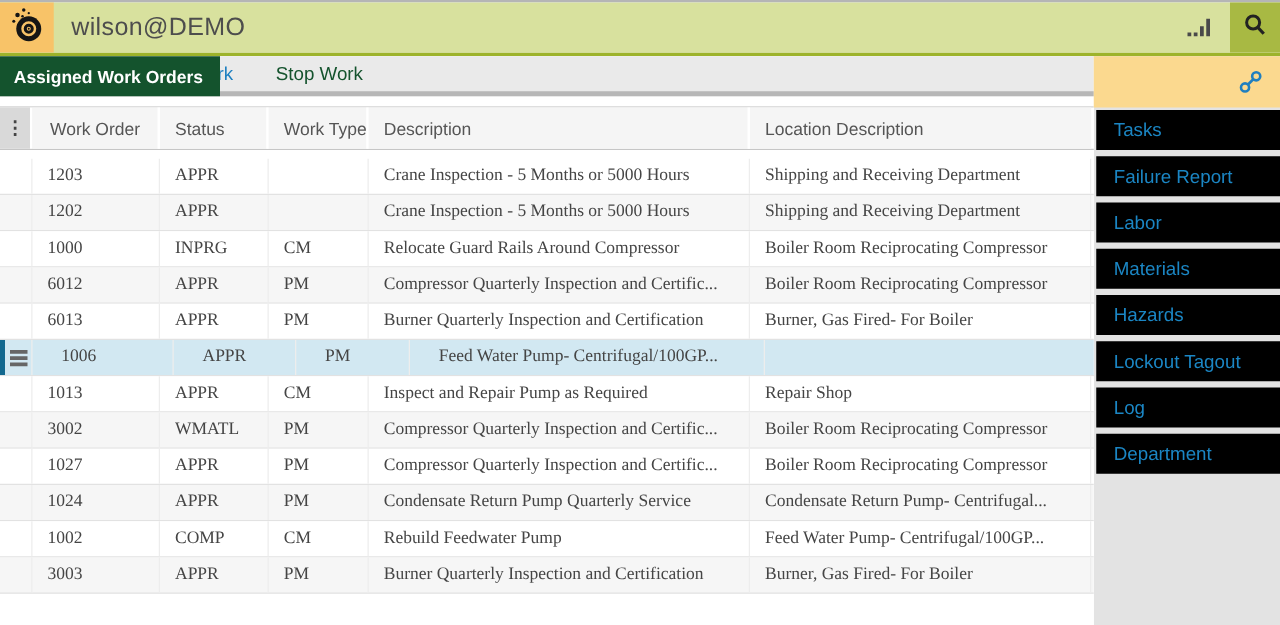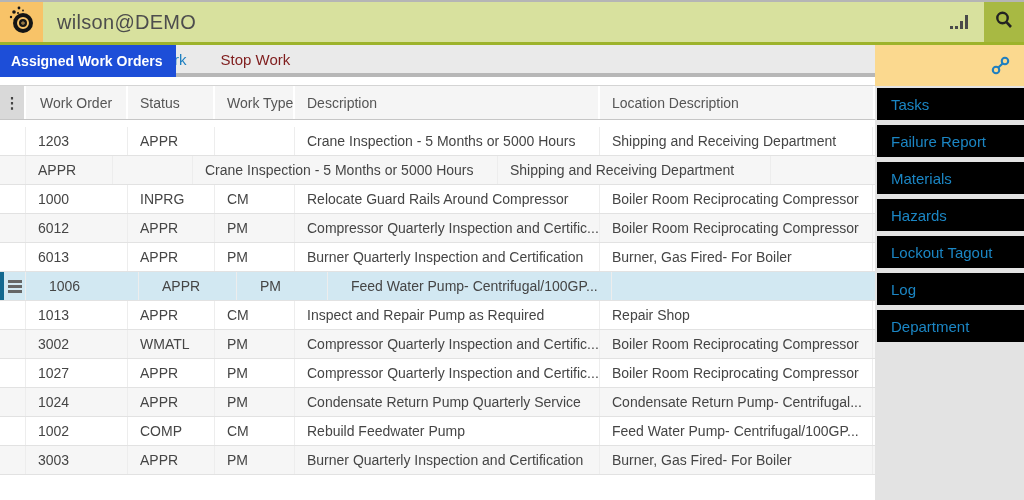--- a/index.html
+++ b/index.html
@@ -18,43 +18,43 @@
   .search-btn { position:absolute; right:0; top:0; width:40px; height:40px; background:#a8b943; display:flex; align-items:center; justify-content:center; cursor:pointer; }
   .olive-line { height:3px; background:#9db32b; }
 
   
   .main { display:flex; height:455px; }
   .left { width:875px; position:relative; background:#fff; }
   .right { width:149px; background:#e3e3e3; }
 
   
   .tabbar { height:32px; background:#eaeaea; border-bottom:4px solid #b7b7b7; display:flex; align-items:center; position:relative; }
-  .tab { position:absolute; left:0; top:0; height:32px; width:176px; background:#1d4ed8; color:#fff; font-weight:bold; font-size:14px; display:flex; align-items:center; padding-left:11px; z-index:2; cursor:pointer; }
+  .tab { position:absolute; left:0; top:0; height:32px; width:176px; background:#14532d; color:#fff; font-weight:bold; font-size:14px; display:flex; align-items:center; padding-left:11px; z-index:2; cursor:pointer; }
   .tb-btn { font-size:15px; color:#1d7fc0; margin-left:34px; cursor:pointer; display:flex; align-items:center; gap:6px; }
   .tb-btn:first-of-type { margin-left:194px; }
-  .tb-btn.disabled { color:#7f1d1d; cursor:default; }
+  .tb-btn.disabled { color:#14532d; cursor:default; }
 
   .table-gap { height:8px; background:#fff; }
 
   
   .thead { display:flex; height:35px; border-top:1px solid #d4d4d4; border-bottom:1px solid #c6c6c6; background:#fff; }
   .th { background:#f5f5f5; color:#555; font-size:14px; display:flex; align-items:center; padding-left:12px; border-right:2px solid #fff; white-space:nowrap; overflow:hidden; }
   .gutter { width:26px; flex:none; }
   .th-gutter { background:#d9d9d9; display:flex; align-items:center; justify-content:center; border-right:2px solid #fff; cursor:pointer; }
   .vdots { color:#444; font-size:15px; font-weight:bold; line-height:1; letter-spacing:0; }
   .col-wo   { width:102px; flex:none; padding-left:14px; }
   .col-st   { width:87px;  flex:none; }
   .col-wt   { width:80px;  flex:none;text-align:center; }
   .col-desc { width:305px; flex:none; }
   .col-loc  { width:273px; flex:none; border-right:none; }
 
   .tbody { padding-top:7px; background:#fff; }
   .t-row { display:flex; height:29px; border-bottom:1px solid #e2e2e2; background:#fff; cursor:pointer; }
   .t-row:nth-child(even) { background:#f6f6f6; }
-  .t-row .cell { font-size:14px; color:#454545; display:flex; align-items:center; padding-left:12px; white-space:nowrap; overflow:hidden; border-right:1px solid #ededed; }
+  .t-row .cell { font-size:14px; color:#454545; display:flex; align-items:center; padding-left:12px; white-space:nowrap; overflow:hidden; border-right:1px solid #ededed;font-family:Liberation Serif, serif; }
   .t-row .gutter { border-right:1px solid #ededed; position:relative; }
   .t-row.selected { background:#d2e8f2;gap:11px; }
   .t-row.selected .gutter { border-left:4px solid #12688f; display:flex; align-items:center; justify-content:center; }
   .burger { display:flex; flex-direction:column; gap:2px; }
   .burger i { display:block; width:14px; height:3px; background:#666; }
 
   
   .tan-panel { height:41px; background:#fbd98f; position:relative; }
   .tan-panel .link-wrap { position:absolute; right:14px; top:11px; cursor:pointer; }
   .side-list { padding-top:2px; }
@@ -136,20 +136,21 @@
         <div class="t-row">
           <div class="gutter"></div>
           <div class="cell col-wo">1203</div>
           <div class="cell col-st">APPR</div>
           <div class="cell col-wt"></div>
           <div class="cell col-desc">Crane Inspection - 5 Months or 5000 Hours</div>
           <div class="cell col-loc">Shipping and Receiving Department</div>
         </div>
         <div class="t-row">
           <div class="gutter"></div>
+          <div class="cell col-wo">1202</div>
           <div class="cell col-st">APPR</div>
           <div class="cell col-wt"></div>
           <div class="cell col-desc">Crane Inspection - 5 Months or 5000 Hours</div>
           <div class="cell col-loc">Shipping and Receiving Department</div>
         </div>
         <div class="t-row">
           <div class="gutter"></div>
           <div class="cell col-wo">1000</div>
           <div class="cell col-st">INPRG</div>
           <div class="cell col-wt">CM</div>
@@ -244,20 +245,21 @@
               <circle cx="5.3" cy="14.7" r="3.4"></circle>
               <circle cx="14.7" cy="5.3" r="3.4"></circle>
               <path d="M7.8 12.2 L12.2 7.8"></path>
             </g>
           </svg>
         </span>
       </div>
       <div class="side-list">
         <div class="side-item">Tasks</div>
         <div class="side-item">Failure Report</div>
+        <div class="side-item">Labor</div>
         <div class="side-item">Materials</div>
         <div class="side-item">Hazards</div>
         <div class="side-item">Lockout Tagout</div>
         <div class="side-item">Log</div>
         <div class="side-item">Department</div>
       </div>
     </div>
   </div>
 </div>
 

